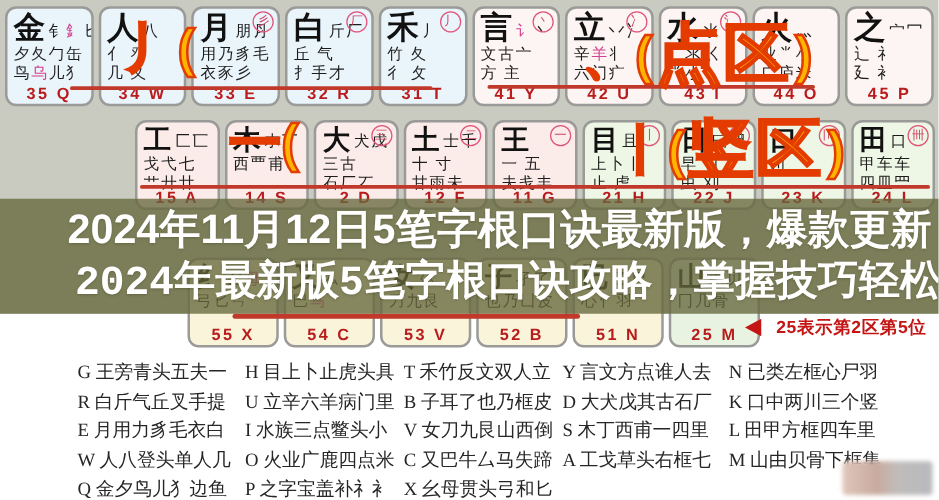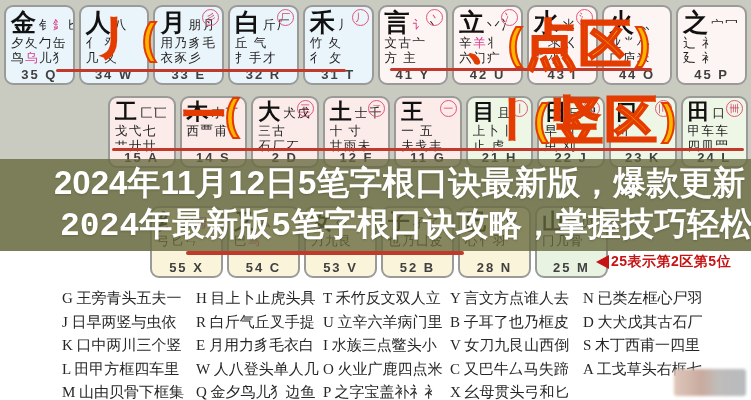--- a/index.html
+++ b/index.html
@@ -19,21 +19,21 @@
   #key-row-3 .key{height:72px;}
   .kline1{display:flex;align-items:flex-end;gap:3px;}
   .kmain{font-size:25px;line-height:27px;font-weight:700;}
   #key-row-2 .kmain,#key-row-3 .kmain{font-size:22px;line-height:24px;}
   .ks{font-size:12.5px;line-height:15px;letter-spacing:1.5px;white-space:nowrap;color:#1c1c1c;}
   .ks1{padding-bottom:3px;}
   .kbadge{position:absolute;top:2px;right:3px;width:15px;height:15px;border:1.5px solid #e0557a;
           border-radius:50%;color:#d04467;font-size:10px;line-height:15px;text-align:center;}
   .klabel{position:absolute;bottom:1px;left:0;right:0;text-align:center;
           font-family:"Liberation Sans",sans-serif;font-weight:700;font-size:13px;
-          letter-spacing:2px;color:#404040;}
+          letter-spacing:2px;color:#b91c1c;}
   .pinkc{color:#d6418f;}
 
   
   .redline{position:absolute;height:3px;background:#c0392b;z-index:4;border-radius:2px;}
   #rl1{left:56px;top:69px;width:290px;}
   #rl2{left:390px;top:68px;width:262px;}
   #rl3{left:112px;top:148px;width:632px;}
   #rl4{left:186px;top:251px;width:278px;height:4px;}
 
   
@@ -49,21 +49,21 @@
 
   
   #banner{position:absolute;left:0;top:159px;width:751px;height:92px;z-index:10;
           background:rgba(102,104,60,0.78);overflow:hidden;
           font-family:"Liberation Sans",sans-serif;font-weight:700;color:#ffffff;}
   .banner-line{white-space:nowrap;font-size:33px;line-height:44px;text-shadow:0 1px 2px rgba(60,60,30,.35);}
   #banner-line1{padding-left:54px;margin-top:2px;}
   #banner-line2{padding-left:60px;font-family:Liberation Mono, monospace;}
 
   
-  #annotation{position:absolute;left:596px;top:253px;z-index:11;display:flex;align-items:center;gap:2px;}
+  #annotation{position:absolute;left:596px;top:253px;z-index:11;display:flex;align-items:center;gap:12px;}
   #anno-arrow{width:0;height:0;border-top:7px solid transparent;border-bottom:7px solid transparent;
               border-right:13px solid #c51414;}
   #anno-text{font-family:"Liberation Sans",sans-serif;font-weight:700;font-size:14px;
              color:#c51414;white-space:nowrap;letter-spacing:0.5px;}
 
   
   #mnemonics{position:absolute;left:62px;top:287px;z-index:2;display:grid;
              grid-template-columns:134px 127px 127px 133px auto;
              font-size:15px;line-height:23.5px;color:#262626;white-space:nowrap;}
 
@@ -303,21 +303,21 @@
         <div class="ks ks3">也乃凵皮</div>
         <div class="klabel">52 B</div>
       </div>
       <div class="key" style="background: rgb(250, 244, 218);">
         <div class="kline1">
           <span class="kmain">已</span>
           <span class="ks ks1">乙尸</span>
         </div>
         <div class="ks ks2"></div>
         <div class="ks ks3">心忄羽</div>
-        <div class="klabel">28 N</div>
+        <div class="klabel">51 N</div>
       </div>
       <div class="key" style="background: rgb(232, 243, 226);">
         <div class="kline1">
           <span class="kmain">山</span>
           <span class="ks ks1">由贝</span>
         </div>
         <div class="ks ks2"></div>
         <div class="ks ks3">冂几骨</div>
         <div class="klabel">25 M</div>
       </div>
@@ -356,21 +356,20 @@
     <span id="anno-arrow"></span>
     <span id="anno-text">25表示第2区第5位</span>
   </div>
 
   <div id="mnemonics">
       <span class="mncell">G 王旁青头五夫一</span>
       <span class="mncell">H 目上卜止虎头具</span>
       <span class="mncell">T 禾竹反文双人立</span>
       <span class="mncell">Y 言文方点谁人去</span>
       <span class="mncell">N 已类左框心尸羽</span>
-      <span class="mncell">J 日早两竖与虫依</span>
       <span class="mncell">R 白斤气丘叉手提</span>
       <span class="mncell">U 立辛六羊病门里</span>
       <span class="mncell">B 子耳了也乃框皮</span>
       <span class="mncell">D 大犬戊其古石厂</span>
       <span class="mncell">K 口中两川三个竖</span>
       <span class="mncell">E 月用力豸毛衣白</span>
       <span class="mncell">I 水族三点鳖头小</span>
       <span class="mncell">V 女刀九艮山西倒</span>
       <span class="mncell">S 木丁西甫一四里</span>
       <span class="mncell">L 田甲方框四车里</span>

